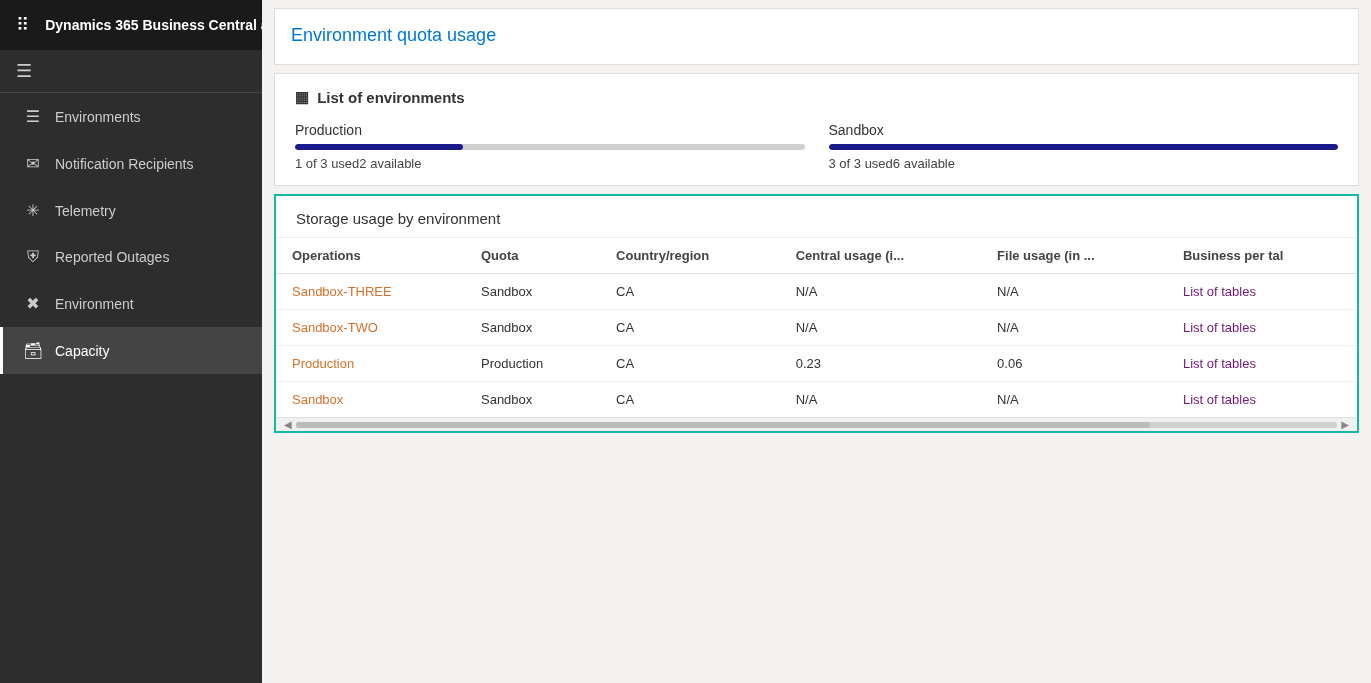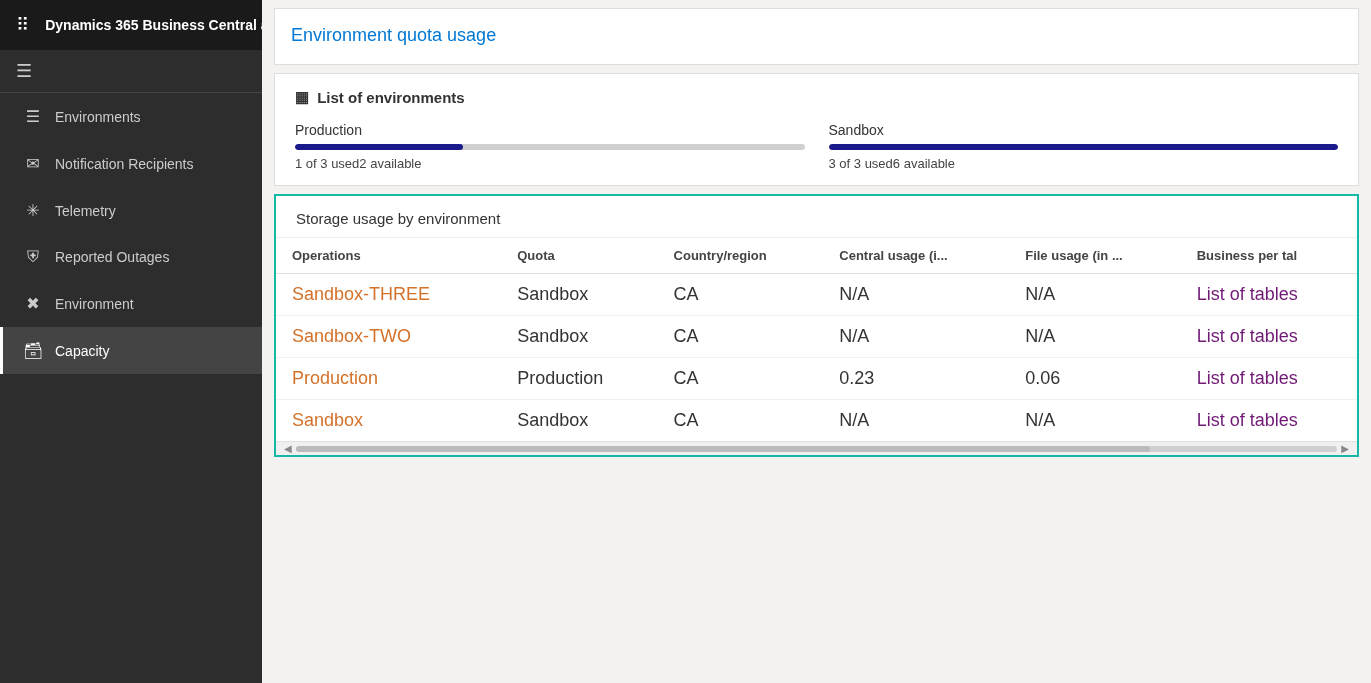--- a/index.html
+++ b/index.html
@@ -183,21 +183,21 @@
       color: #444;
       font-weight: 600;
       border-bottom: 1px solid #e0e0e0;
       background: #fff;
       font-size: 13px;
     }
     .storage-table td {
       padding: 10px 16px;
       color: #333;
       border-bottom: 1px solid #f0f0f0;
-      font-size: 18px;
+      font-size: 13px;
     }
     .storage-table tr:last-child td {
       border-bottom: none;
     }
     .link-blue {
       color: #701a75;
       text-decoration: none;
       cursor: pointer;
     }
     .env-link {

